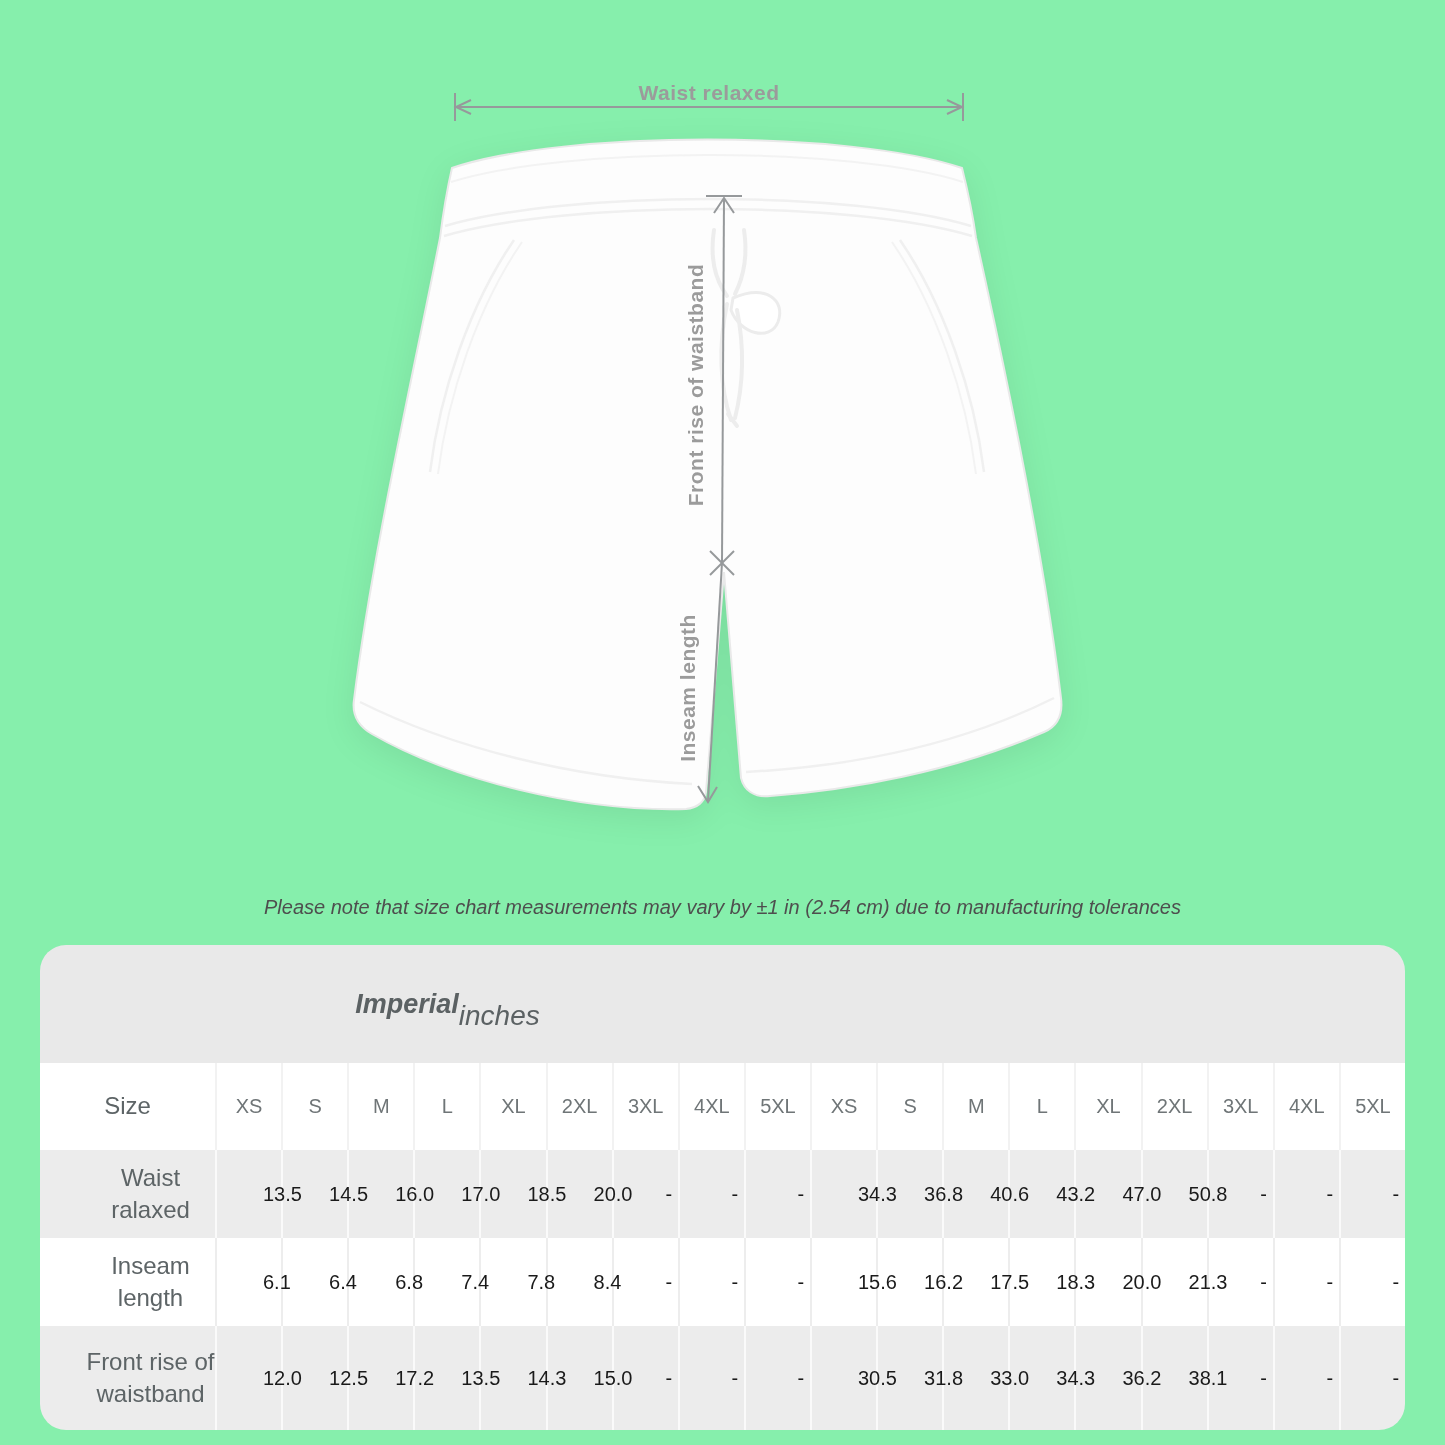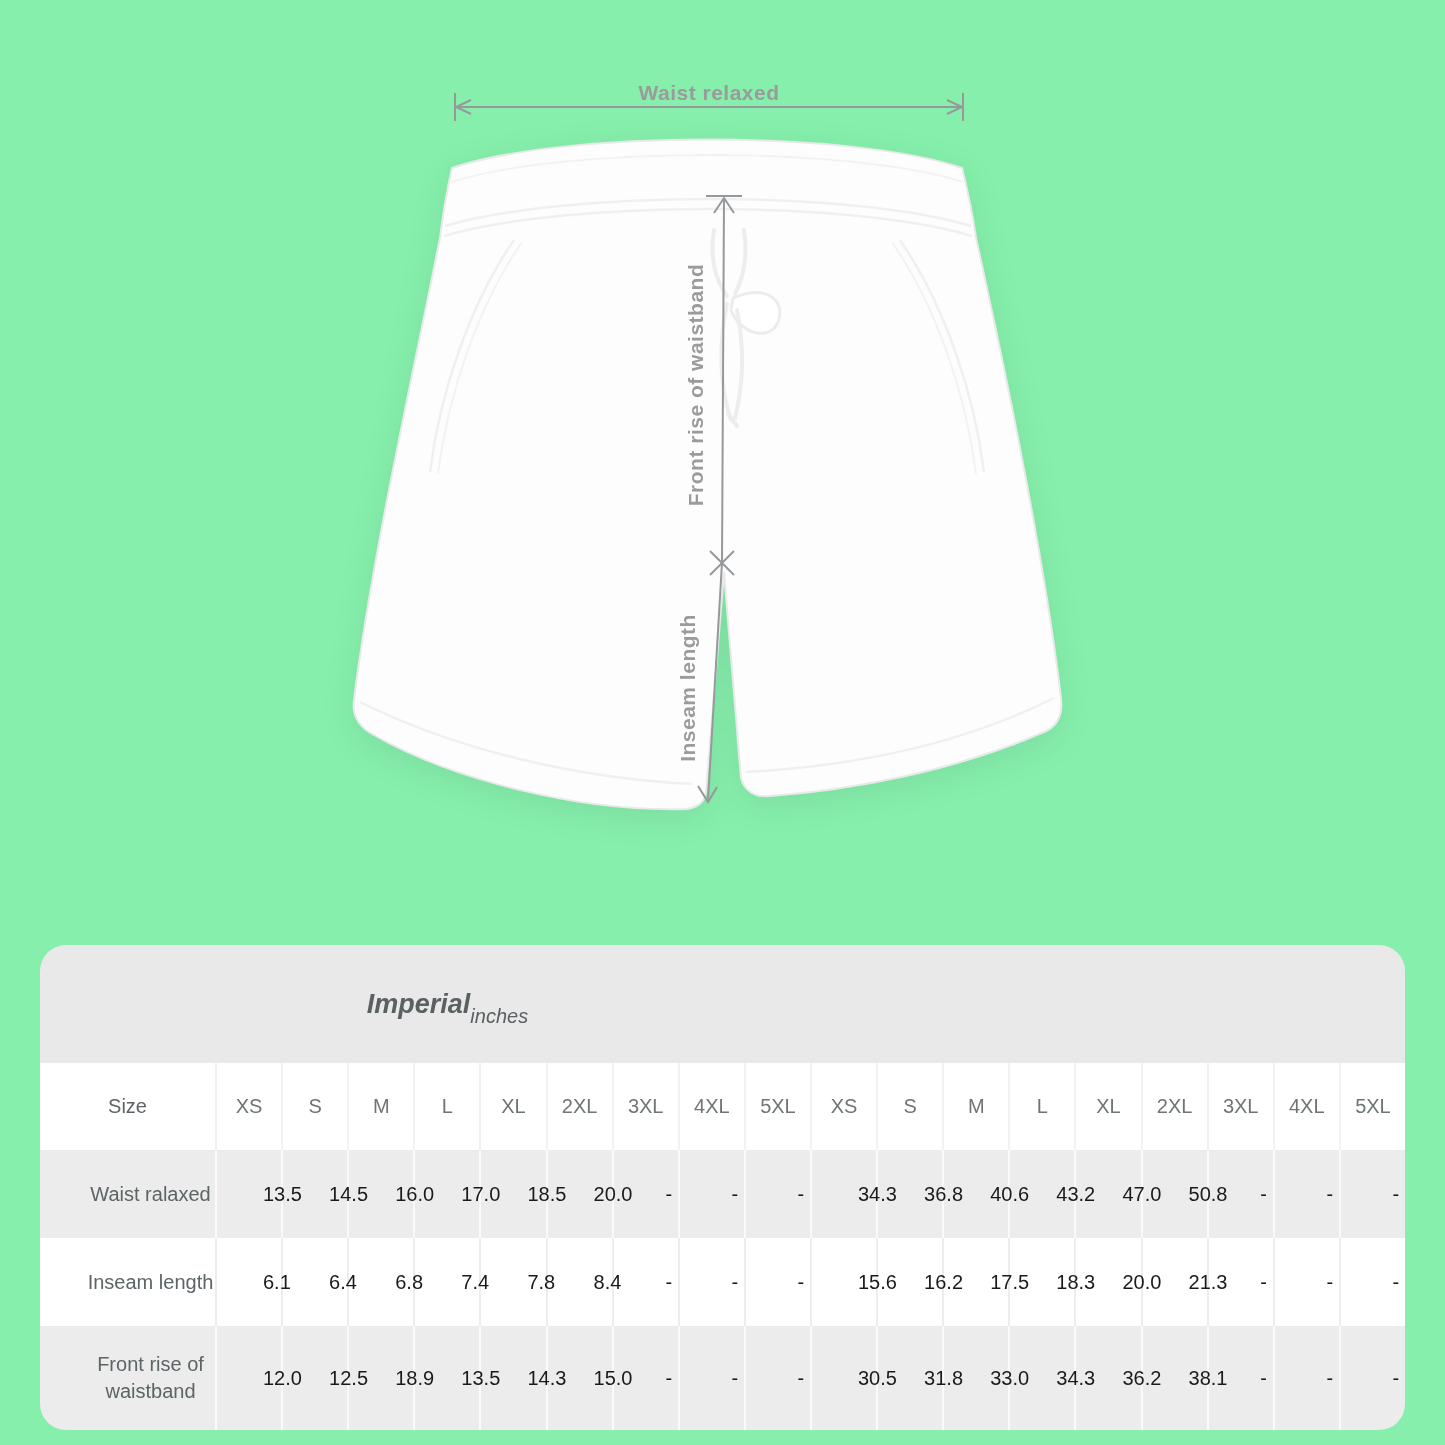--- a/index.html
+++ b/index.html
@@ -36,33 +36,33 @@
     font-size:20px;font-style:italic;color:var(--subtitle-text);}
 
   .table-wrap{position:absolute;left:40px;top:945px;width:1365px;}
 
   .band{display:flex;height:118px;background:var(--band-bg);
     border-top-left-radius:26px;border-top-right-radius:26px;}
   .band-section{display:flex;flex-direction:row;justify-content:center;align-items:center;}
   .band-imperial{width:770px;padding-left:45px;box-sizing:border-box;}
   .band-metric{flex:1;}
   .band-heading{font-size:27px;font-weight:bold;font-style:italic;color:var(--heading-text);}
-  .band-subheading{margin-top:24px;font-size:20px;font-style:italic;color:var(--heading-text);}
+  .band-subheading{margin-top:24px;font-size:28px;font-style:italic;color:var(--heading-text);}
 
   table.size-table{table-layout:fixed;width:1365px;border-collapse:separate;border-spacing:0;}
   .size-table th,.size-table td{padding:0;vertical-align:middle;text-align:center;font-weight:normal;}
   .size-table col.c-label{width:175px;}
 
   tr.r-size > *{height:87px;background:#ffffff;}
   tr.r-gray > *{background:var(--row-alt-bg);}
   tr.r-white > *{background:#ffffff;}
   tr.r-data > *{height:88px;padding-left:46px;}
   tr.r-last > *{height:104px;}
 
-  .cell-rowlabel{font-size:20px;font-weight:bold;color:var(--label-text);line-height:1.35;padding:0 12px;box-sizing:border-box;}
+  .cell-rowlabel{font-size:24px;font-weight:bold;color:var(--label-text);line-height:1.35;padding:0 12px;box-sizing:border-box;}
   .cell-size{font-size:20px;font-weight:bold;color:var(--size-text);}
   .cell-val{font-size:20px;color:var(--value-text);}
 
   tr.r-size .sep{border-left:2px solid #f2f2f2;}
   tr.r-white .sep{border-left:2px solid #ededed;}
   tr.r-gray .sep{border-left:2px solid #fafafa;margin-left:37px;}
 
   tr.r-last > *:first-child{border-bottom-left-radius:26px;}
   tr.r-last > *:last-child{border-bottom-right-radius:26px;}
 </style>
@@ -129,20 +129,21 @@
       <text class="dim-text" transform="translate(703 385) rotate(-90)" text-anchor="middle">Front rise of waistband</text>
 
       <g>
         <path class="dim" d="M 722 563 L 708 800"></path>
         <path class="dim" d="M 698 786 L 708 802 L 717 787"></path>
       </g>
       <text class="dim-text" transform="translate(695 688) rotate(-90)" text-anchor="middle">Inseam length</text>
     </g>
   </svg>
 
+  <div class="page-subtitle">Please note that size chart measurements may vary by ±1 in (2.54 cm) due to manufacturing tolerances</div>
 
   <div class="table-wrap">
     <div class="band">
       <div class="band-section band-imperial">
         <div class="band-heading">Imperial</div>
         <div class="band-subheading">inches</div>
       </div>
     </div>
     <table class="size-table">
       <colgroup>
@@ -227,21 +228,21 @@
             <td class="cell-val sep">20.0</td>
             <td class="cell-val sep">21.3</td>
             <td class="cell-val sep">-</td>
             <td class="cell-val sep">-</td>
             <td class="cell-val sep">-</td>
           </tr>
           <tr class="r-data r-gray r-last">
             <th class="cell-rowlabel">Front rise of waistband</th>
             <td class="cell-val sep">12.0</td>
             <td class="cell-val sep">12.5</td>
-            <td class="cell-val sep">18.9</td>
+            <td class="cell-val sep">17.2</td>
             <td class="cell-val sep">13.5</td>
             <td class="cell-val sep">14.3</td>
             <td class="cell-val sep">15.0</td>
             <td class="cell-val sep">-</td>
             <td class="cell-val sep">-</td>
             <td class="cell-val sep">-</td>
             <td class="cell-val sep">30.5</td>
             <td class="cell-val sep">31.8</td>
             <td class="cell-val sep">33.0</td>
             <td class="cell-val sep">34.3</td>

